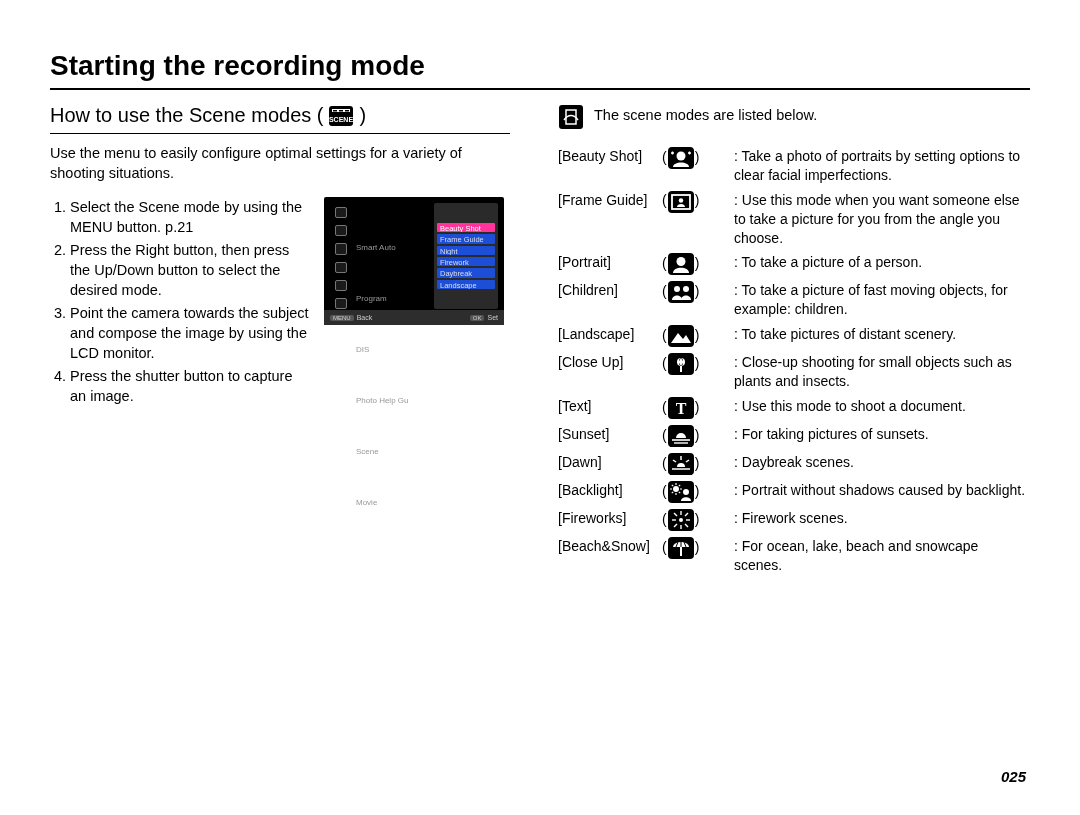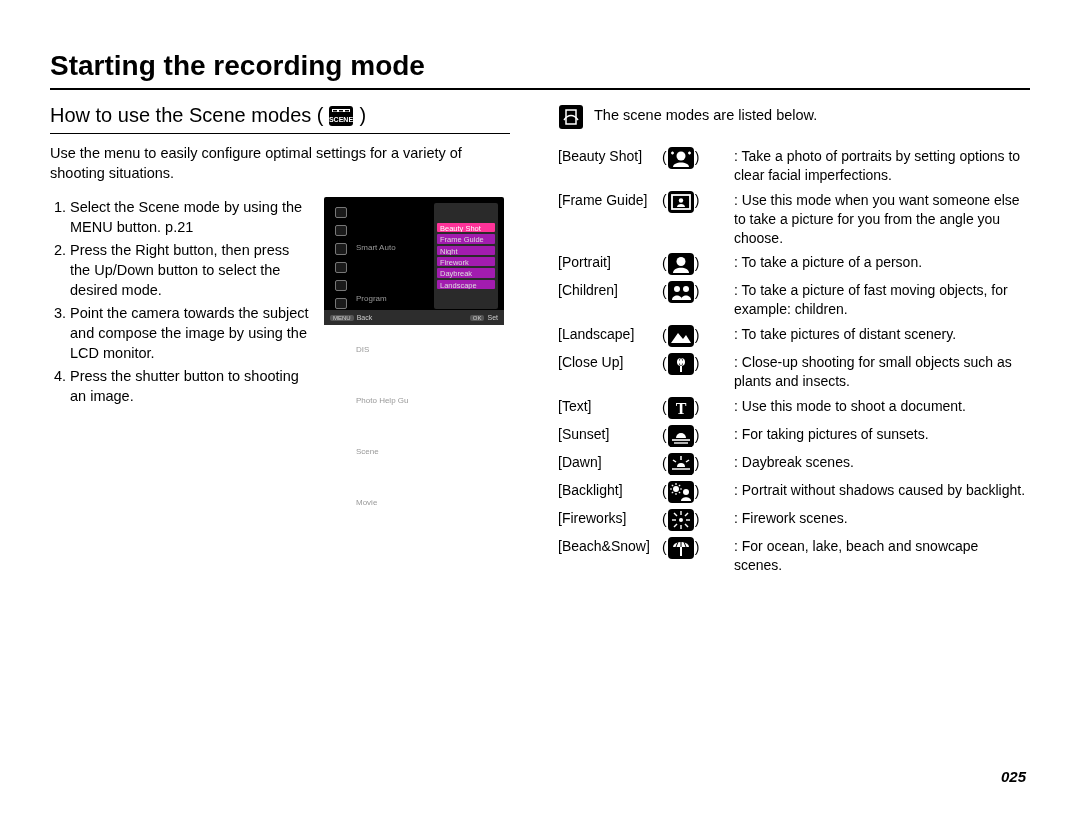--- a/index.html
+++ b/index.html
@@ -44,21 +44,21 @@
   
   .lcd {
     width: 180px; height: 128px; background: #000; border-radius: 2px; position: relative; font-size: 9px; color: #bbb;
     padding: 6px 6px 16px 6px; display:flex;
   }
   .lcd-left { width: 22px; display:flex; flex-direction:column; gap:7px; align-items:center; padding-top:4px;}
   .lcd-left .dot { width:12px; height:12px; border:1px solid #777; border-radius:2px; background:#1a1a1a; }
   .lcd-mid { flex:1; display:flex; flex-direction:column; gap:6px; padding-top:4px; padding-left:4px;}
   .lcd-mid .row { font-size:8px; color:#999; white-space:nowrap;margin-top:36px;}
   .lcd-right { width:64px; background:#2a2a2a; border-radius:2px; padding:20px 3px; display:flex; flex-direction:column; gap:2px;}
-  .lcd-right .item { font-size:7.5px; color:#ddd; background:#a21caf; padding:1px 3px; border-radius:1px; white-space:nowrap; overflow:hidden;}
+  .lcd-right .item { font-size:7.5px; color:#ddd; background:#1d4ed8; padding:1px 3px; border-radius:1px; white-space:nowrap; overflow:hidden;}
   .lcd-right .item.sel { background:#f39; color:#fff; }
   .lcd-foot { position:absolute; left:0; bottom:0; width:100%; height:15px; background:#2d2d2d; display:flex; align-items:center; font-size:7px; color:#ccc; padding:0 6px; gap:6px; justify-content:space-between;}
   .lcd-foot .kb { display:inline-block; background:#555; padding:0 3px; border-radius:2px; margin-right:3px; font-size:6px;}
 
   
   .note-row { display:flex; gap:10px; align-items:flex-start; margin-bottom:14px; }
   .note-icon { width:26px; height:26px; flex:0 0 26px; }
   .note-text { font-size:14.5px; padding-top:3px; }
 
   table.modes { border-collapse: collapse; width: 100%; font-size: 14px; }
@@ -204,21 +204,21 @@
         <span>)</span>
       </div>
 
       <p class="intro">Use the menu to easily configure optimal settings for a variety of shooting situations.</p>
 
       <div class="steps-wrap">
         <ol class="steps">
           <li>Select the Scene mode by using the MENU button. p.21</li>
           <li>Press the Right button, then press the Up/Down button to select the desired mode.</li>
           <li>Point the camera towards the subject and compose the image by using the LCD monitor.</li>
-          <li>Press the shutter button to shooting an image.</li>
+          <li>Press the shutter button to capture an image.</li>
         </ol>
 
         <div class="lcd">
           <div class="lcd-left">
             <div class="dot"></div>
             <div class="dot"></div>
             <div class="dot"></div>
             <div class="dot"></div>
             <div class="dot"></div>
             <div class="dot"></div>

